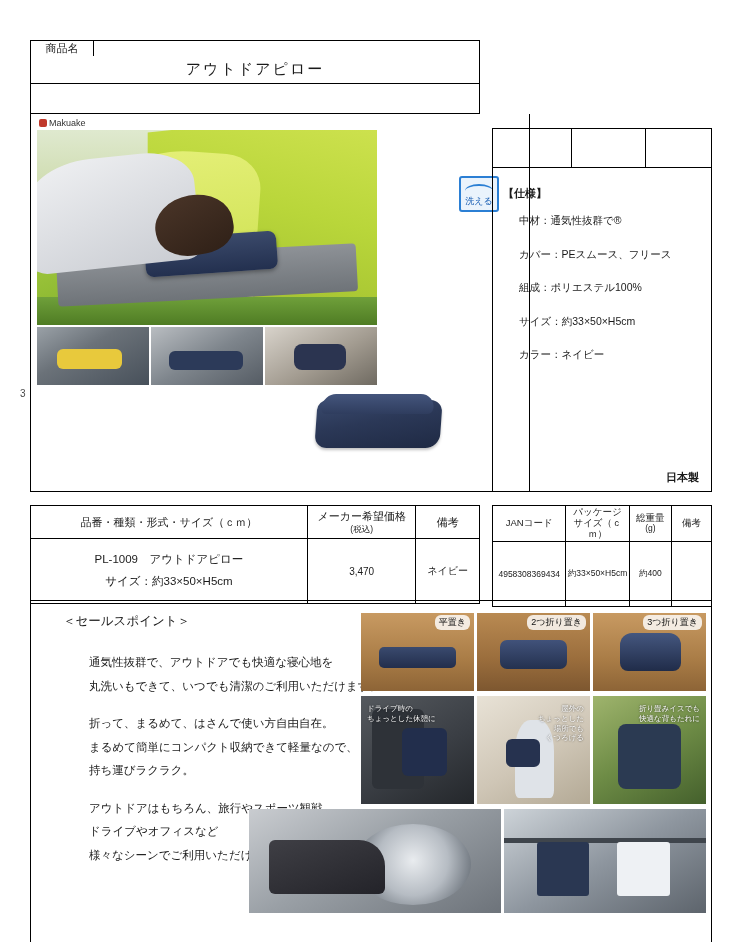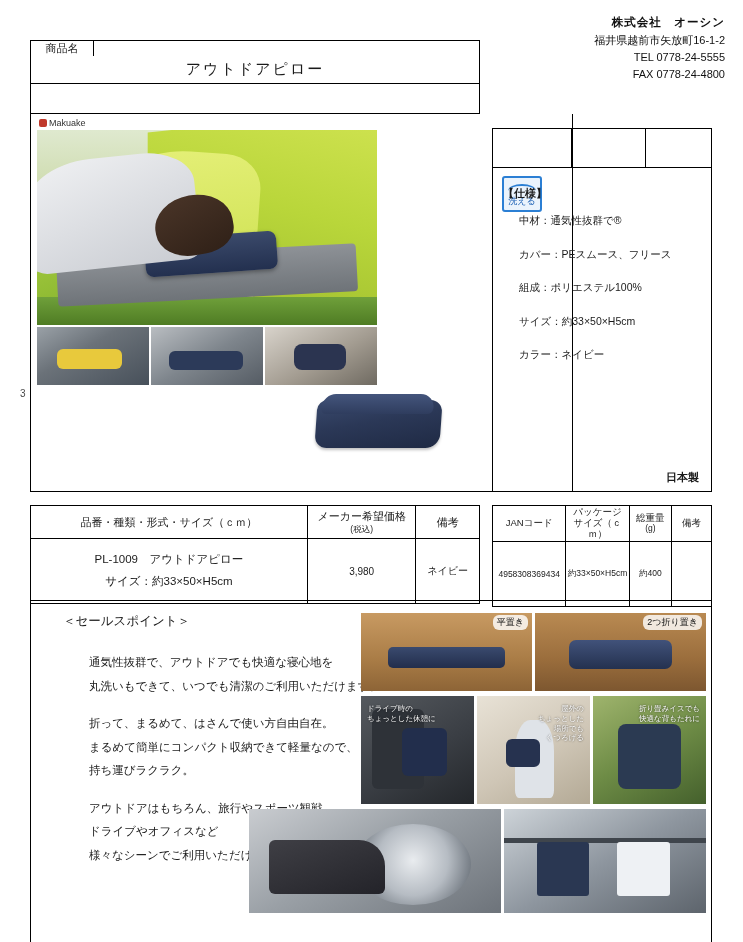--- a/index.html
+++ b/index.html
@@ -76,21 +76,21 @@
     border: 1px solid #000;
     border-top: none;
     box-sizing: border-box;
   }
 
   
   .img-panel {
     position: absolute;
     left: 30px;
     top: 114px;
-    width: 543px;
+    width: 500px;
     height: 378px;
     border: 1px solid #000;
     border-top: none;
     box-sizing: border-box;
     overflow: hidden;
   }
   .makuake {
     position: absolute;
     left: 8px;
     top: 4px;
@@ -455,26 +455,20 @@
     top: 388px;
     font-size: 10px;
     color: #4a4a4a;
   }
 </style>
 </head>
 <body>
 
 <div class="page">
 
-  <div class="company-block">
-    <div class="company-name">株式会社　オーシン</div>
-    <div>福井県越前市矢放町16-1-2</div>
-    <div>TEL  0778-24-5555</div>
-    <div>FAX  0778-24-4800</div>
-  </div>
 
   <div class="name-box">
     <div class="name-label">商品名</div>
     <div class="name-value">アウトドアピロー</div>
   </div>
   <div class="strip"></div>
 
   <div class="img-panel">
 
     <div class="makuake">
@@ -537,21 +531,21 @@
         <div>メーカー希望価格</div>
         <div class="sub">(税込)</div>
       </th>
       <th class="c3">備考</th>
     </tr>
     <tr>
       <td class="model-cell">
         <div>PL-1009　アウトドアピロー</div>
         <div>サイズ：約33×50×H5cm</div>
       </td>
-      <td>3,980</td>
+      <td>3,470</td>
       <td>ネイビー</td>
     </tr>
   </tbody>
     </table>
 
   <table class="tbl tbl-right">
     <tbody>
         <tr>
       <th class="r1">JANコード</th>
       <th class="r2">
@@ -589,20 +583,24 @@
 
     <div class="grid-top">
       <div class="gcell wood">
         <div class="pil-flat"></div>
         <div class="gcap">平置き</div>
       </div>
       <div class="gcell wood2">
         <div class="pil-fold"></div>
         <div class="gcap">2つ折り置き</div>
       </div>
+      <div class="gcell wood">
+        <div class="pil-tri"></div>
+        <div class="gcap">3つ折り置き</div>
+      </div>
     </div>
 
     <div class="grid-mid">
       <div class="gcell car">
         <div class="seat"></div>
         <div class="cush"></div>
         <div class="cap-note" style="white-space:pre-line">ドライブ時の
 ちょっとした休憩に</div>
       </div>
       <div class="gcell room">

